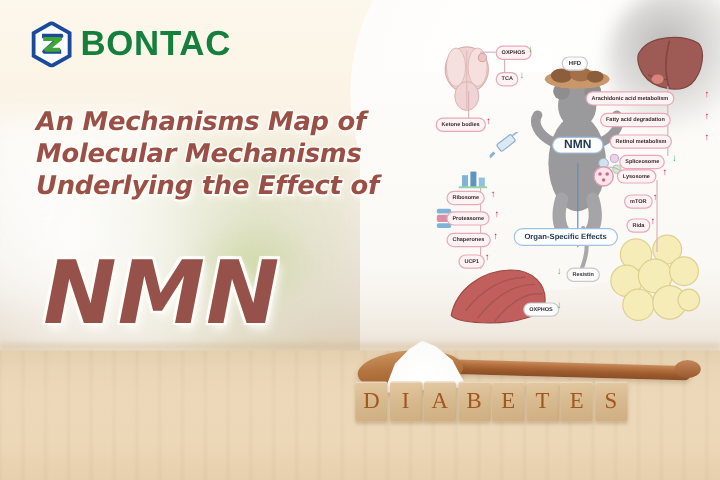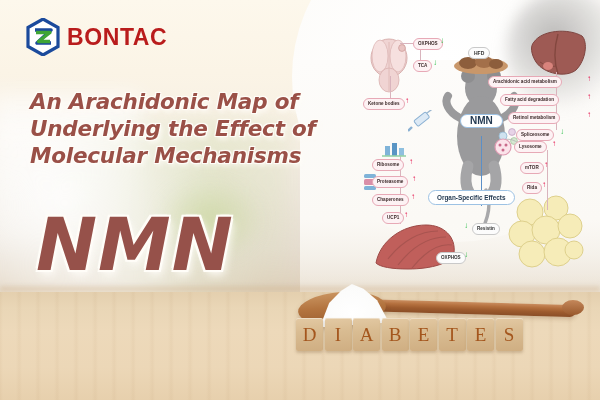--- a/index.html
+++ b/index.html
@@ -71,21 +71,21 @@
     border-radius:50%;
     background:radial-gradient(circle at 40% 40%, rgba(130,128,126,.55), rgba(190,188,186,.22) 58%, rgba(255,255,255,0) 72%);
     filter:blur(7px);
   }
 
   
   .logo{ position:absolute; left:26px; top:18px; display:flex; align-items:center; gap:7px; }
   .logo-mark{ width:34px; height:38px; }
   .logo-text{
     font-family:"Liberation Sans", sans-serif;
-    font-weight:bold; font-size:23px; letter-spacing:.6px; color:#b91c1c;
+    font-weight:bold; font-size:29px; letter-spacing:.6px; color:#15803d;
     position:relative;
   }
 
   
   .headline{
     position:absolute; left:30px; top:88px; width:310px;
   }
   .hl-line{
     font-family:"DejaVu Sans", sans-serif;
     font-weight:bold; font-style:italic;
@@ -200,23 +200,23 @@
       <svg viewBox="0 0 34 38" width="34" height="38">
         <polygon points="17,1 32,9.5 32,28.5 17,37 2,28.5 2,9.5" fill="#ffffff" stroke="#1b4a9c" stroke-width="3.2"></polygon>
         <path d="M9 12 L25 12 L11 25 L25 25" fill="none" stroke="#1b4a9c" stroke-width="3.6" stroke-linejoin="round"></path>
         <path d="M10 14.5 L24 14.5 L12.5 23.5 L24 23.5" fill="none" stroke="#3fa535" stroke-width="3.4" stroke-linejoin="round"></path>
       </svg>
     </span>
     <span class="logo-text">BONTAC</span>
   </div>
 
   <div class="headline">
-    <div class="hl-line">An Arachidonic Map of</div>
+    <div class="hl-line">An Mechanisms Map of</div>
+    <div class="hl-line">Molecular Mechanisms</div>
     <div class="hl-line">Underlying the Effect of</div>
-    <div class="hl-line">Molecular Mechanisms</div>
   </div>
   <div class="nmn-big">NMN</div>
 
   <div class="diagram">
 
     <svg class="organ" style="left:6px; top:22px;" width="46" height="62" viewBox="0 0 46 62">
       <ellipse cx="23" cy="22" rx="18" ry="19" fill="#f0d4d3" stroke="#d9b0ae" stroke-width="1"></ellipse>
       <ellipse cx="14" cy="20" rx="8" ry="16" fill="#f6e0df" stroke="#ddb8b6" stroke-width=".8"></ellipse>
       <ellipse cx="32" cy="20" rx="8" ry="16" fill="#f6e0df" stroke="#ddb8b6" stroke-width=".8"></ellipse>
       <ellipse cx="23" cy="44" rx="10" ry="12" fill="#f0d4d3" stroke="#d9b0ae" stroke-width=".8"></ellipse>

